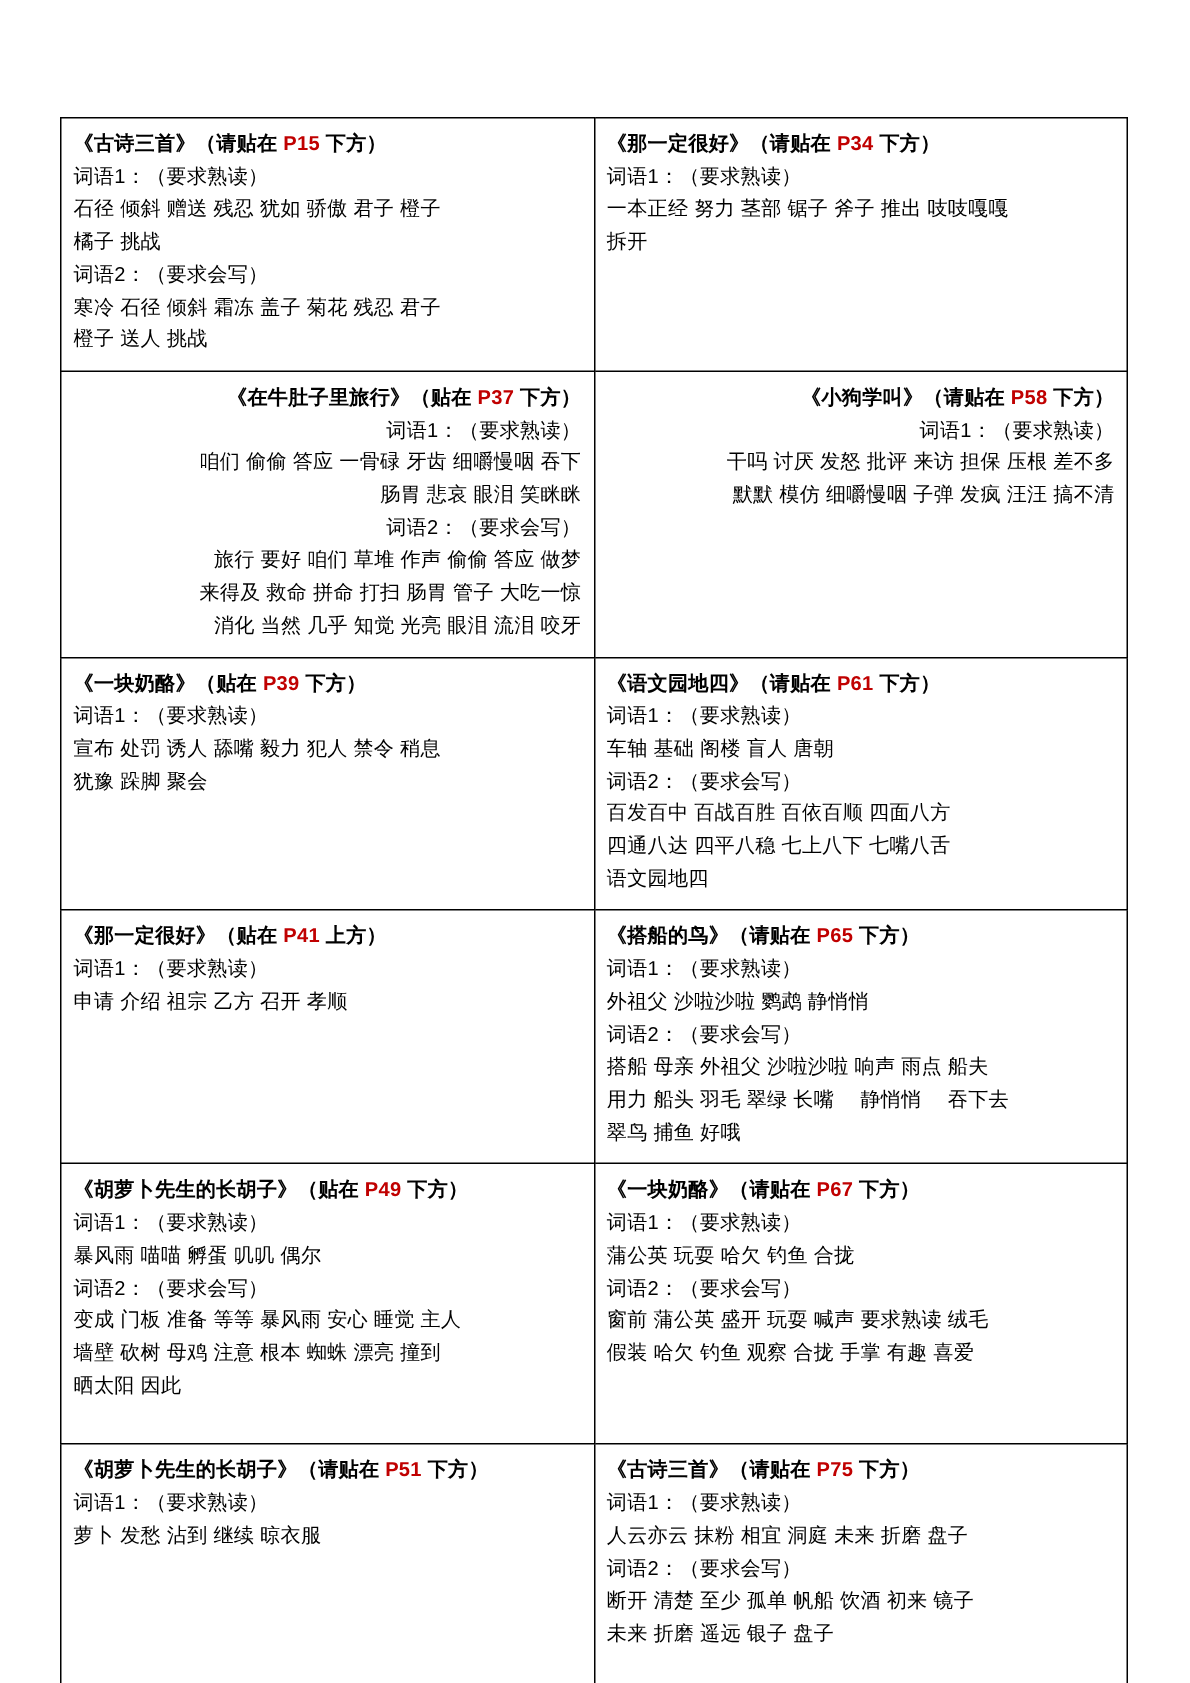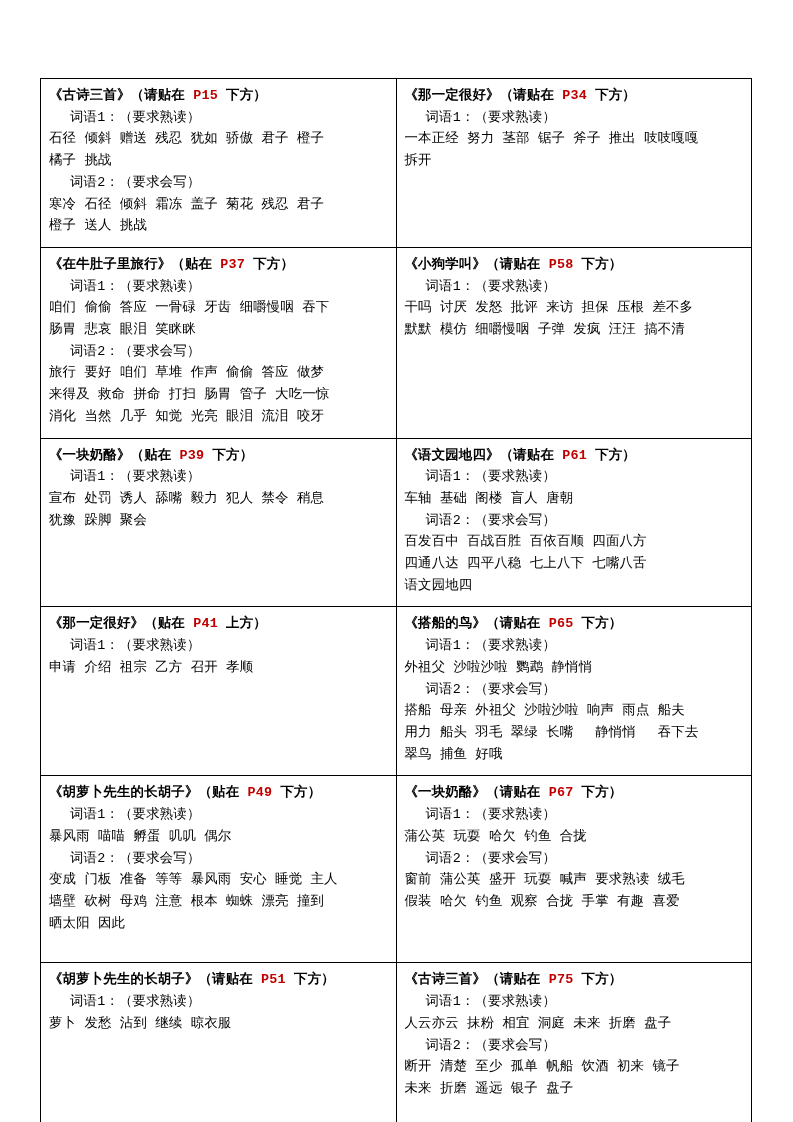--- a/index.html
+++ b/index.html
@@ -12,21 +12,20 @@
     height: 1122px;
     font-family: "Liberation Sans", "DejaVu Sans", sans-serif;
     color: #000000;
   }
   .page {
     position: relative;
     width: 684px;
     height: 1122px;
     box-sizing: border-box;
     padding: 78px 40px 0 40px;
-    font-family: Liberation Mono, monospace;
   }
   table.sheet {
     width: 712px;
     border-collapse: collapse;
     table-layout: fixed;
   }
   table.sheet td {
     border: 1px solid #000000;
     vertical-align: top;
     padding: 6px 8px 10px 8px;
@@ -40,27 +39,26 @@
   .title {
     font-weight: bold;
     white-space: nowrap;
   }
   .pg {
     color: #c00000;
     font-weight: bold;
   }
   .label {
     white-space: nowrap;
-    margin-left: 21px;
   }
   .words {
     word-break: break-all;
   }
   .row-a td { height: 128px; }
-  .row-b td { height: 156px; }
+  .row-b td { height: 156px; text-align: right; }
   .row-c td { height: 148px; }
   .row-d td { height: 152px; }
   .row-e td { height: 170px; }
   .row-f td { height: 148px; }
 </style>
 </head>
 <body>
 
 <div class="page">
   <table class="sheet">

